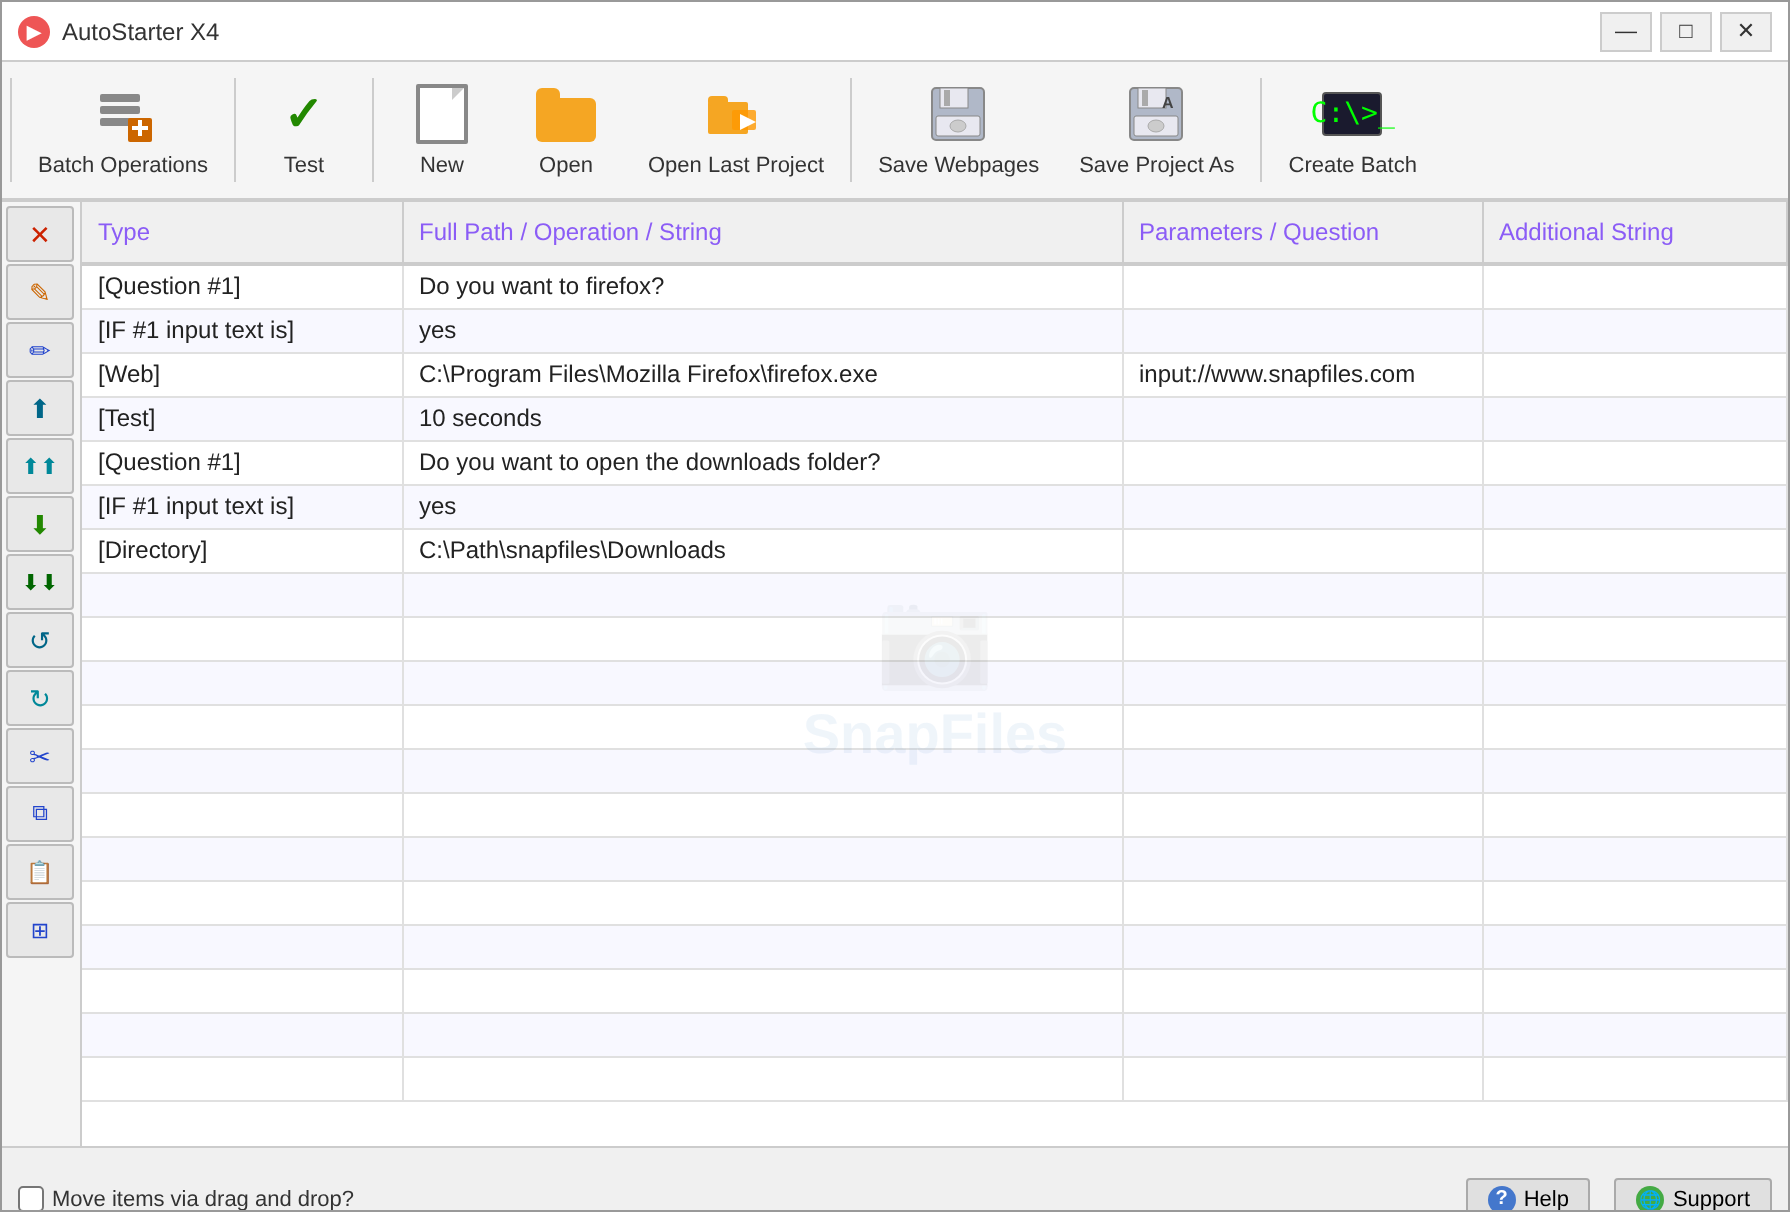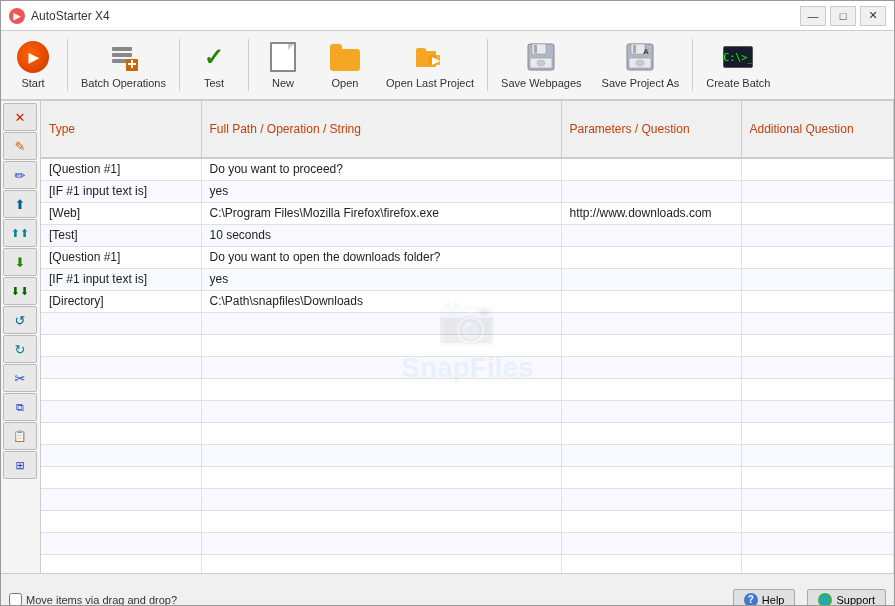--- a/index.html
+++ b/index.html
@@ -151,25 +151,25 @@
       position: relative;
     }
     .data-table {
       width: 100%;
       border-collapse: collapse;
     }
     .data-table th {
       background: #f0f0f0;
       border-bottom: 2px solid #ccc;
       border-right: 1px solid #ccc;
-      padding: 21px 8px;
+      padding: 8px 8px;
       text-align: left;
       font-weight: normal;
       font-size: 12px;
-      color: #c2410c;
+      color: #8b5cf6;
       position: sticky;
       top: 0;
     }
     .data-table td {
       border-bottom: 1px solid #e0e0e0;
       border-right: 1px solid #e0e0e0;
       padding: 3px 8px;
       font-size: 12px;
       color: #222;
       height: 22px;
@@ -280,21 +280,21 @@
       position: absolute;
       top: -5px; left: 0;
       width: 12px; height: 6px;
       background: #f5a623;
       border-radius: 3px 3px 0 0;
     }
     .icon-terminal {
       background: #1a1a2e;
       color: #00ff00;
       font-family: monospace;
-      font-size: 10px;
+      font-size: 14px;
       width: 30px; height: 22px;
       display: flex; align-items: center; justify-content: center;
       border: 1px solid #555;
       border-radius: 2px;
     }
   </style>
 </head>
 <body>
 
 <div class="titlebar">
@@ -302,26 +302,20 @@
   <span class="titlebar-title">AutoStarter X4</span>
   <div class="titlebar-controls">
     <div class="titlebar-btn">—</div>
     <div class="titlebar-btn">□</div>
     <div class="titlebar-btn close">✕</div>
   </div>
 </div>
 
 <div class="toolbar">
 
-  <div class="toolbar-btn">
-    <div class="icon">
-      <div class="icon-start"></div>
-    </div>
-    <span class="label">Start</span>
-  </div>
 
   <div class="toolbar-separator"></div>
 
   <div class="toolbar-btn" style="min-width:80px">
     <div class="icon">
       <svg width="32" height="32" viewBox="0 0 32 32">
         <rect x="4" y="6" width="20" height="4" fill="#888" rx="1"></rect>
         <rect x="4" y="12" width="20" height="4" fill="#888" rx="1"></rect>
         <rect x="4" y="18" width="20" height="4" fill="#888" rx="1"></rect>
         <rect x="18" y="18" width="12" height="12" fill="#cc6600" rx="1"></rect>
@@ -426,40 +420,40 @@
     <div class="sidebar-btn blue" title="Multi" style="font-size:11px">⊞</div>
   </div>
 
   <div class="table-area">
     <table class="data-table">
       <thead>
         <tr>
           <th style="width:160px">Type</th>
           <th style="width:360px">Full Path / Operation / String</th>
           <th style="width:180px">Parameters / Question</th>
-          <th>Additional Question</th>
+          <th>Additional String</th>
         </tr>
       </thead>
       <tbody id="table-body">
       <tr>
     <td>[Question #1]</td>
-    <td>Do you want to proceed?</td>
+    <td>Do you want to firefox?</td>
     <td></td>
     <td></td>
   </tr>
           <tr>
     <td>[IF #1 input text is]</td>
     <td>yes</td>
     <td></td>
     <td></td>
   </tr>
           <tr>
     <td>[Web]</td>
     <td>C:\Program Files\Mozilla Firefox\firefox.exe</td>
-    <td>http://www.downloads.com</td>
+    <td>input://www.snapfiles.com</td>
     <td></td>
   </tr>
           <tr>
     <td>[Test]</td>
     <td>10 seconds</td>
     <td></td>
     <td></td>
   </tr>
           <tr>
     <td>[Question #1]</td>

